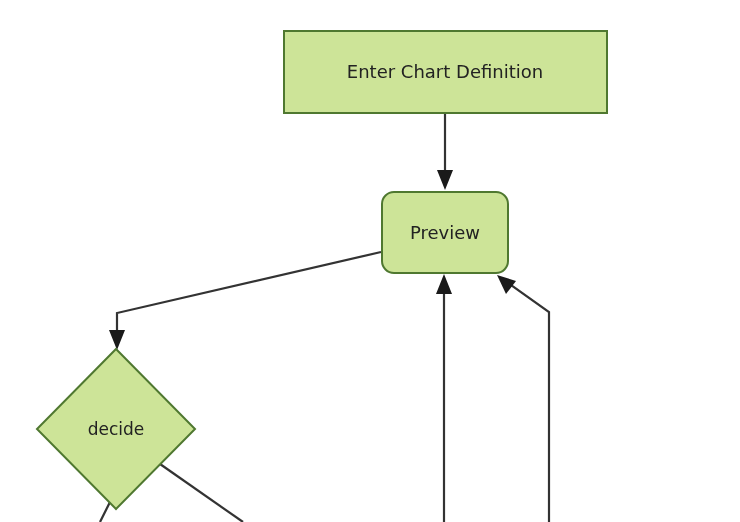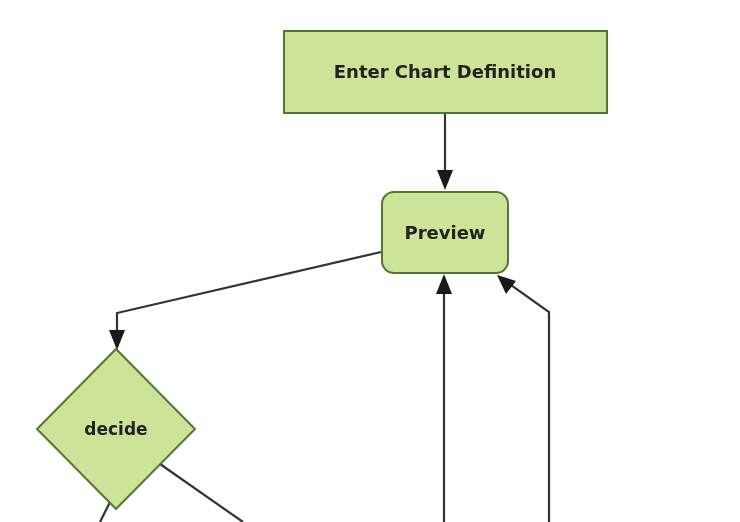--- a/index.html
+++ b/index.html
@@ -9,21 +9,20 @@
   }
   body {
     font-family: "DejaVu Sans", "Liberation Sans", sans-serif;
   }
   #diagram-root {
     position: relative;
     width: 740px;
     height: 522px;
     background: #ffffff;
     overflow: hidden;
-    font-weight: bold;
   }
   #flowchart-svg {
     position: absolute;
     top: 0;
     left: 0;
     width: 740px;
     height: 522px;
     display: block;
   }
   .node-shape {

